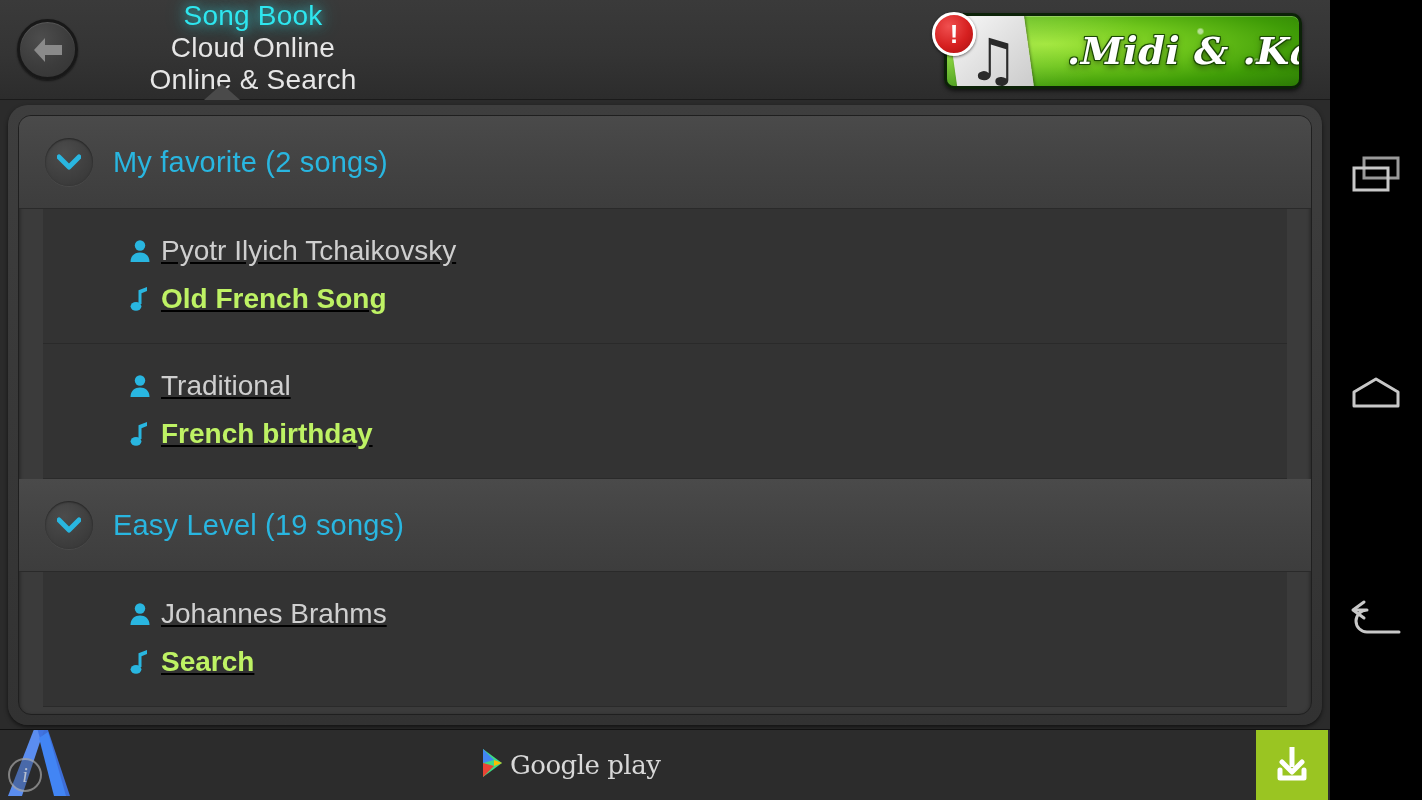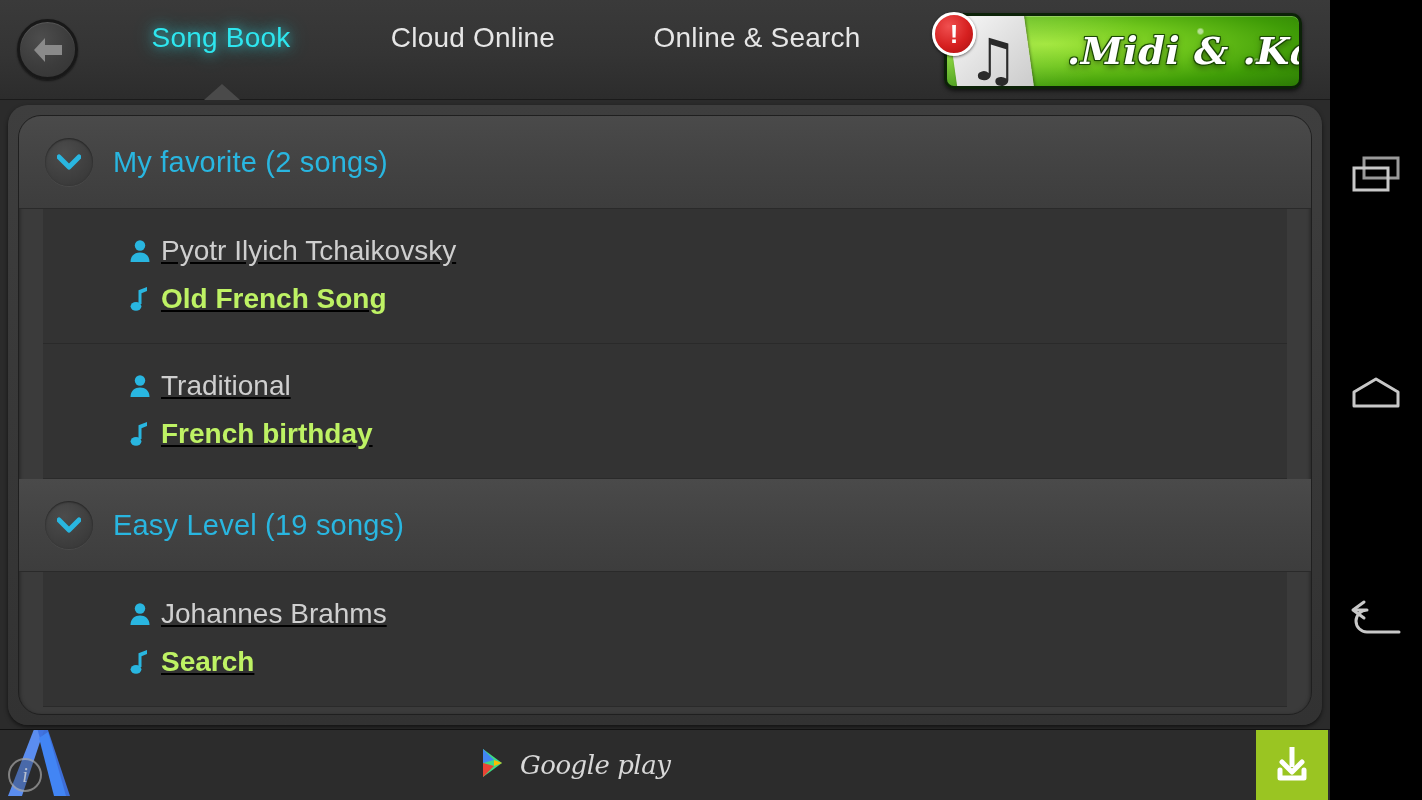--- a/index.html
+++ b/index.html
@@ -59,20 +59,21 @@
     justify-content: center;
   }
   .back-btn svg { display:block; }
 
   .tabs {
     position: absolute;
     left: 110px; top: 0;
     height: 76px;
     display: flex;
     align-items: center;
+    flex-direction: column;
   }
   .tab {
     position: relative;
     height: 100px;
     display: flex;
     align-items: center;
     justify-content: center;
     font-size: 28px;
     letter-spacing: 0.2px;
     color: #e6e6e6;
@@ -175,21 +176,21 @@
     border-radius: 20px;
     background: linear-gradient(to bottom, #3e3e3e 0%, #323232 100%);
     box-shadow: 0 2px 4px rgba(0,0,0,0.6);
     box-sizing: border-box;
     padding: 10px;
   }
   .panel-inner {
     position: relative;
     width: 100%;
     height: 100%;
-    border-radius: 23px;
+    border-radius: 13px;
     background: #3b3b3b;
     border: 1px solid #1f1f1f;
     box-shadow: inset 0 2px 4px rgba(0,0,0,0.55);
     box-sizing: border-box;
     overflow: hidden;
   }
   .list {
     position: absolute;
     left: 0; top: 0;
     width: 100%;
@@ -304,22 +305,20 @@
     color: #e4e4e4;
     white-space: nowrap;
     letter-spacing: 0.2px;
   }
   .gplay {
     position: absolute;
     left: 480px; top: 50%;
     transform: translateY(-50%);
     display: flex;
     align-items: center;
-    gap: 10px;
-    font-style: italic;
   }
   .gplay-text {
     font-size: 26px;
     color: #d8d8d8;
     font-family: "DejaVu Serif", serif;
     letter-spacing: -0.5px;
     white-space: nowrap;
   }
   .ad-cta {
     position: absolute;

